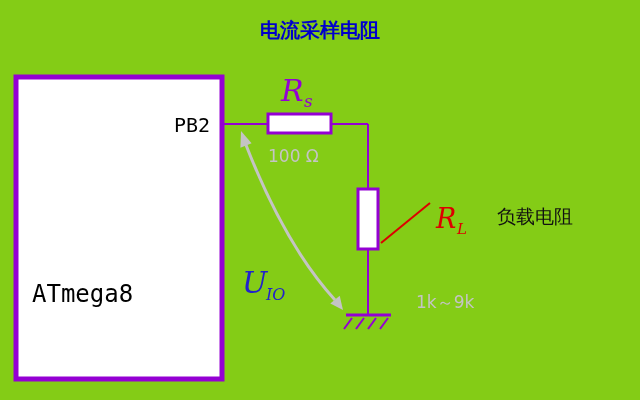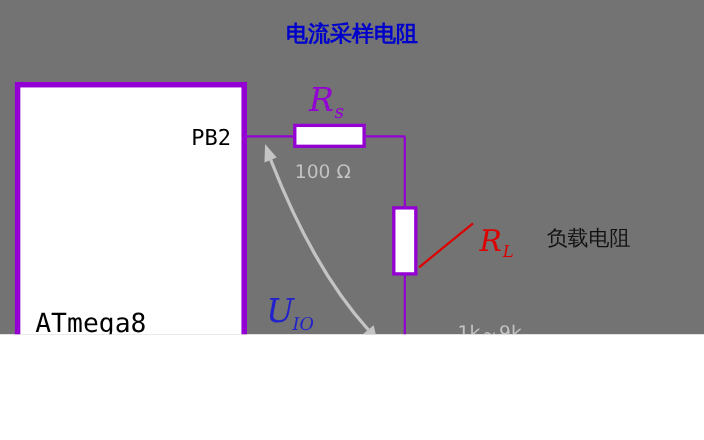--- a/index.html
+++ b/index.html
@@ -1,19 +1,19 @@
 <!DOCTYPE html>
 <html><head>
 <meta charset="utf-8">
 <style>
   html,body{margin:0;padding:0;background:#ffffff;}
   .canvas{
     position:relative;
-    width:640px;height:304px;
-    background:#737373;
+    width:640px;height:400px;
+    background:#84cc16;
     font-family:"DejaVu Sans",sans-serif;
     overflow:hidden;
   }
   svg{display:block;}
   
   .purple-stroke{stroke:#9400D3;fill:none;}
   .purple-fill-white{stroke:#9400D3;fill:#ffffff;}
   .red-stroke{stroke:#DD0000;fill:none;}
   .gray-stroke{stroke:#C4C4C4;fill:none;}
   .gray-fill{fill:#C4C4C4;stroke:none;}

